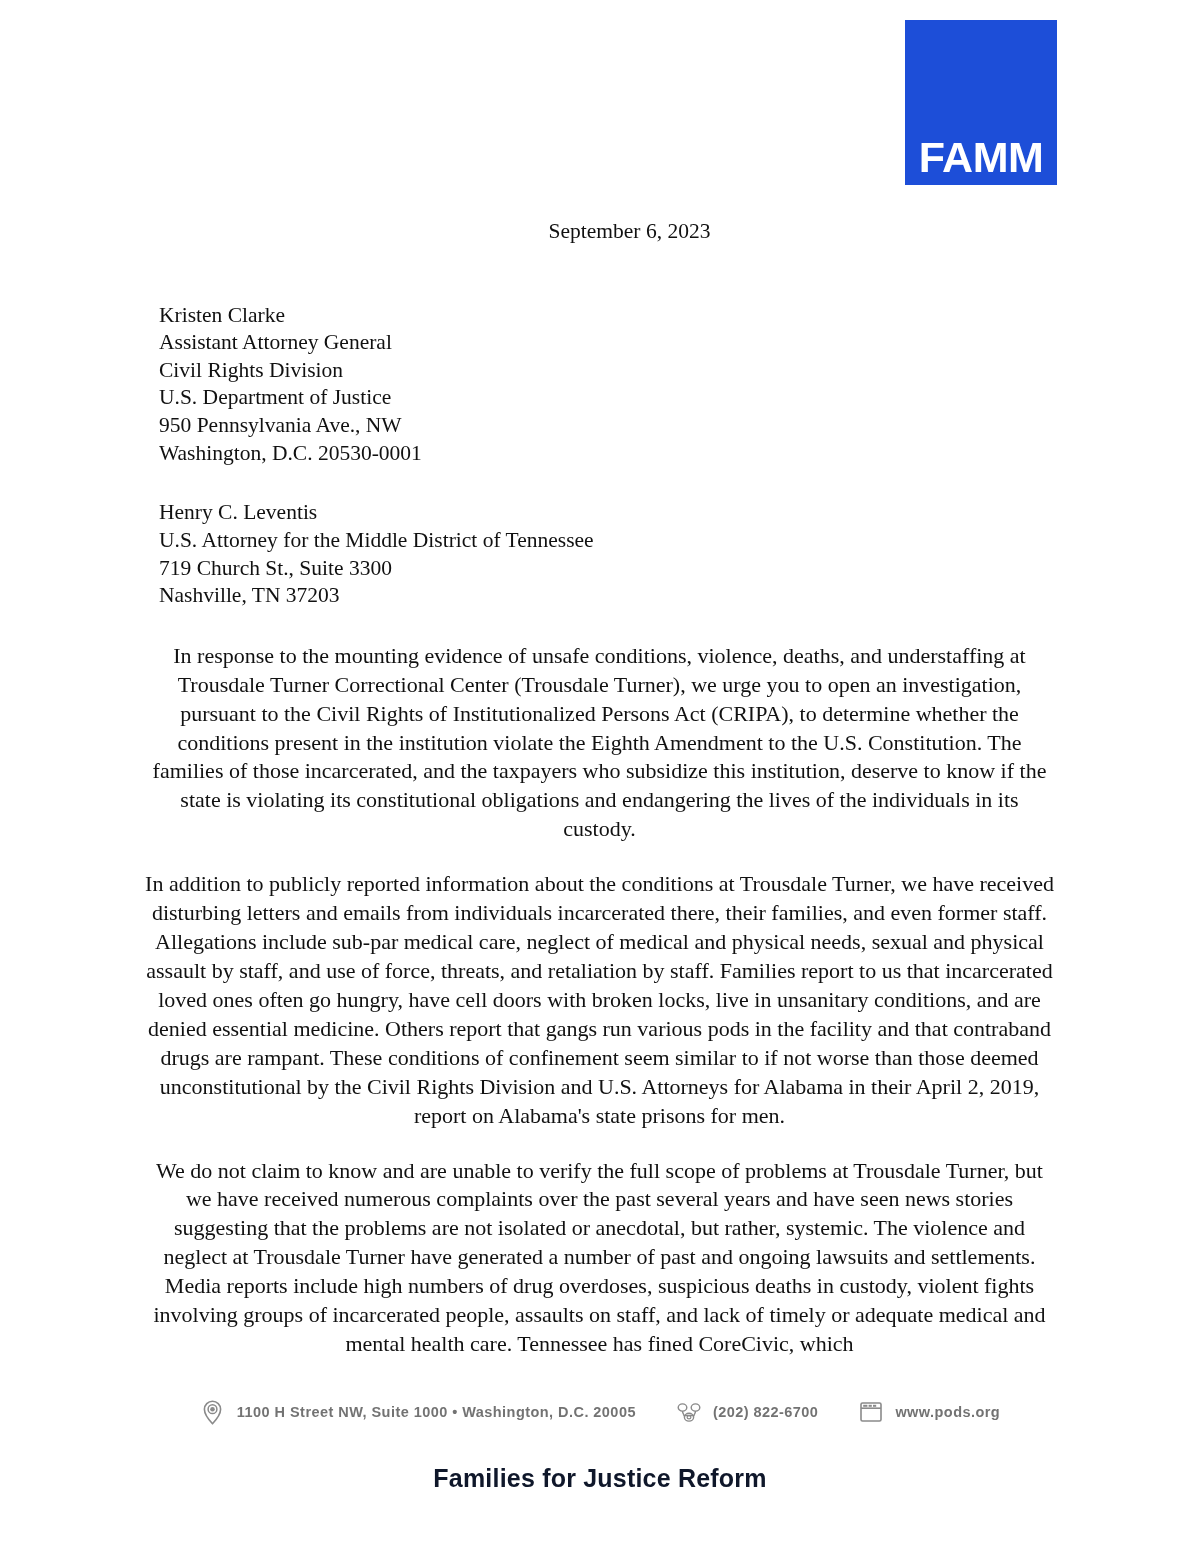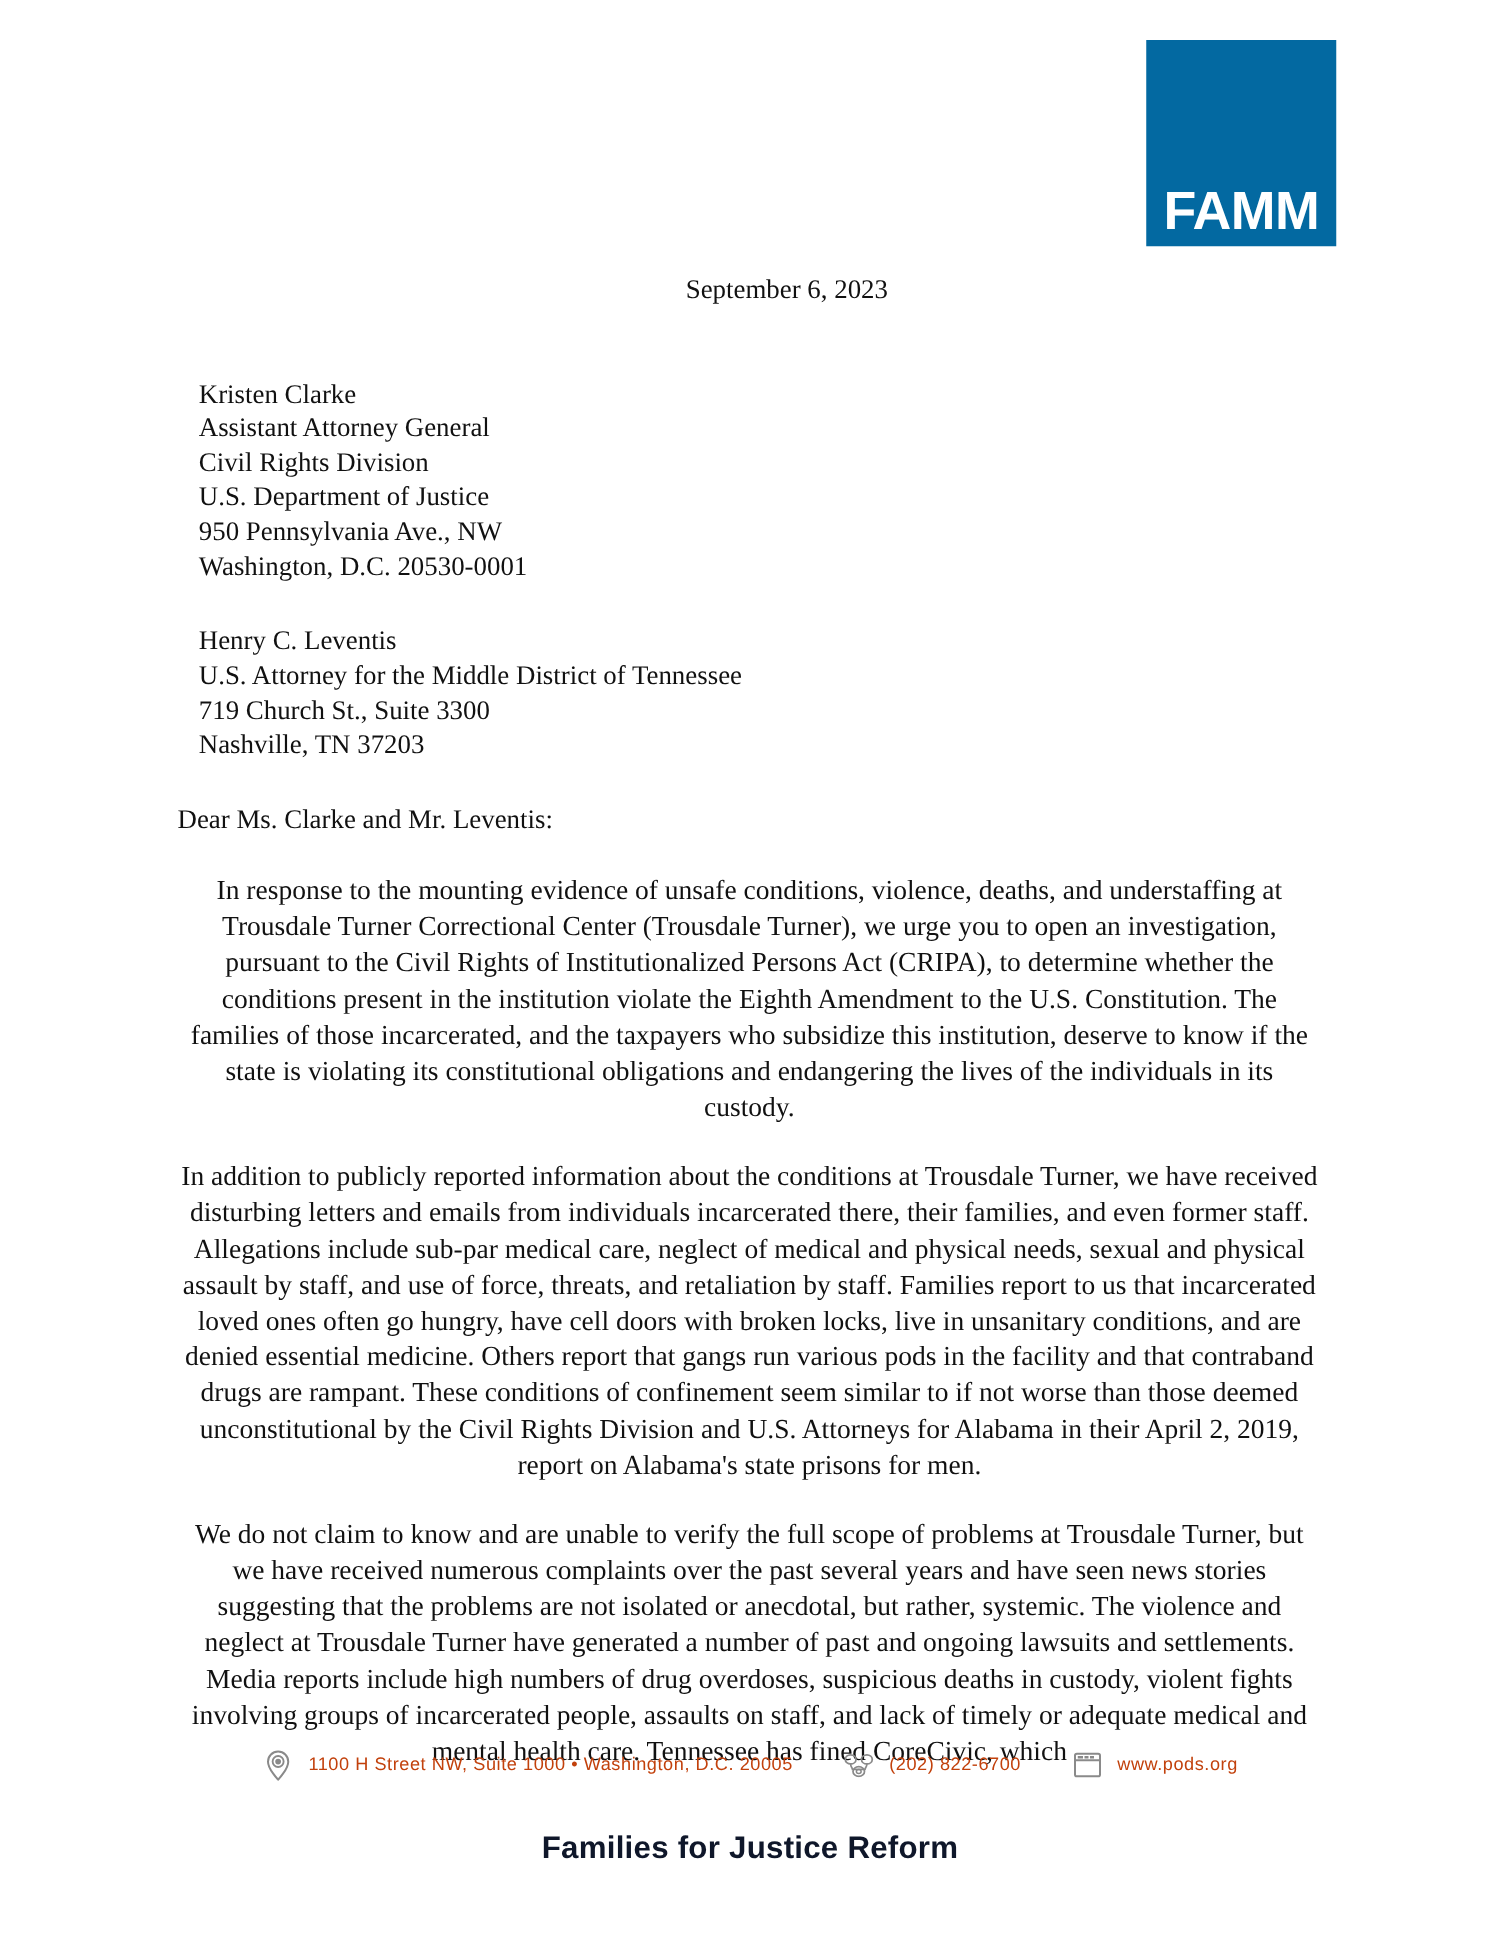--- a/index.html
+++ b/index.html
@@ -21,28 +21,27 @@
     position: relative;
     width: 1200px;
     height: 1554px;
     background: #fff;
   }
 
   
   .logo-block {
     position: absolute;
     left: 905px;
-    top: 32px;
+    top: 20px;
     width: 152px;
     height: 165px;
-    background: #0369a1;
+    background: #1d4ed8;
     display: flex;
     align-items: flex-end;
     justify-content: center;
-    margin-left: 12px;
   }
   .logo-text {
     font-family: "Liberation Sans", "DejaVu Sans", sans-serif;
     font-weight: 700;
     font-size: 43px;
     letter-spacing: -0.5px;
     color: #ffffff;
     line-height: 1;
     padding-bottom: 6px;
     user-select: none;
@@ -92,22 +91,23 @@
     top: 1398px;
     width: 1200px;
   }
   .footer-row {
     display: flex;
     align-items: flex-start;
     justify-content: center;
     gap: 0px;
     font-family: "Liberation Sans", "DejaVu Sans", sans-serif;
     font-size: 14.5px;
-    color: #c2410c;
+    color: #737373;
     letter-spacing: 0.45px;
+    font-weight: bold;
   }
   .fitem {
     display: flex;
     align-items: center;
     gap: 11px;
   }
   .fitem + .fitem { margin-left: 40px; }
   .ficon {
     display: inline-flex;
     align-items: center;
@@ -151,21 +151,20 @@
       <div class="addr-line">Washington, D.C. 20530-0001</div>
     </div>
 
     <div class="addr-block">
       <div class="addr-line">Henry C. Leventis</div>
       <div class="addr-line">U.S. Attorney for the Middle District of Tennessee</div>
       <div class="addr-line">719 Church St., Suite 3300</div>
       <div class="addr-line">Nashville, TN 37203</div>
     </div>
 
-    <div class="salutation">Dear Ms. Clarke and Mr. Leventis:</div>
 
     <p class="para">In response to the mounting evidence of unsafe conditions, violence, deaths, and understaffing at Trousdale Turner Correctional Center (Trousdale Turner), we urge you to open an investigation, pursuant to the Civil Rights of Institutionalized Persons Act (CRIPA), to determine whether the conditions present in the institution violate the Eighth Amendment to the U.S. Constitution. The families of those incarcerated, and the taxpayers who subsidize this institution, deserve to know if the state is violating its constitutional obligations and endangering the lives of the individuals in its custody.</p>
     <p class="para">In addition to publicly reported information about the conditions at Trousdale Turner, we have received disturbing letters and emails from individuals incarcerated there, their families, and even former staff. Allegations include sub-par medical care, neglect of medical and physical needs, sexual and physical assault by staff, and use of force, threats, and retaliation by staff. Families report to us that incarcerated loved ones often go hungry, have cell doors with broken locks, live in unsanitary conditions, and are denied essential medicine. Others report that gangs run various pods in the facility and that contraband drugs are rampant. These conditions of confinement seem similar to if not worse than those deemed unconstitutional by the Civil Rights Division and U.S. Attorneys for Alabama in their April 2, 2019, report on Alabama's state prisons for men.</p>
     <p class="para">We do not claim to know and are unable to verify the full scope of problems at Trousdale Turner, but we have received numerous complaints over the past several years and have seen news stories suggesting that the problems are not isolated or anecdotal, but rather, systemic. The violence and neglect at Trousdale Turner have generated a number of past and ongoing lawsuits and settlements. Media reports include high numbers of drug overdoses, suspicious deaths in custody, violent fights involving groups of incarcerated people, assaults on staff, and lack of timely or adequate medical and mental health care. Tennessee has fined CoreCivic, which</p>
 
   </div>
 
   <div class="footer">
     <div class="footer-row">
 

